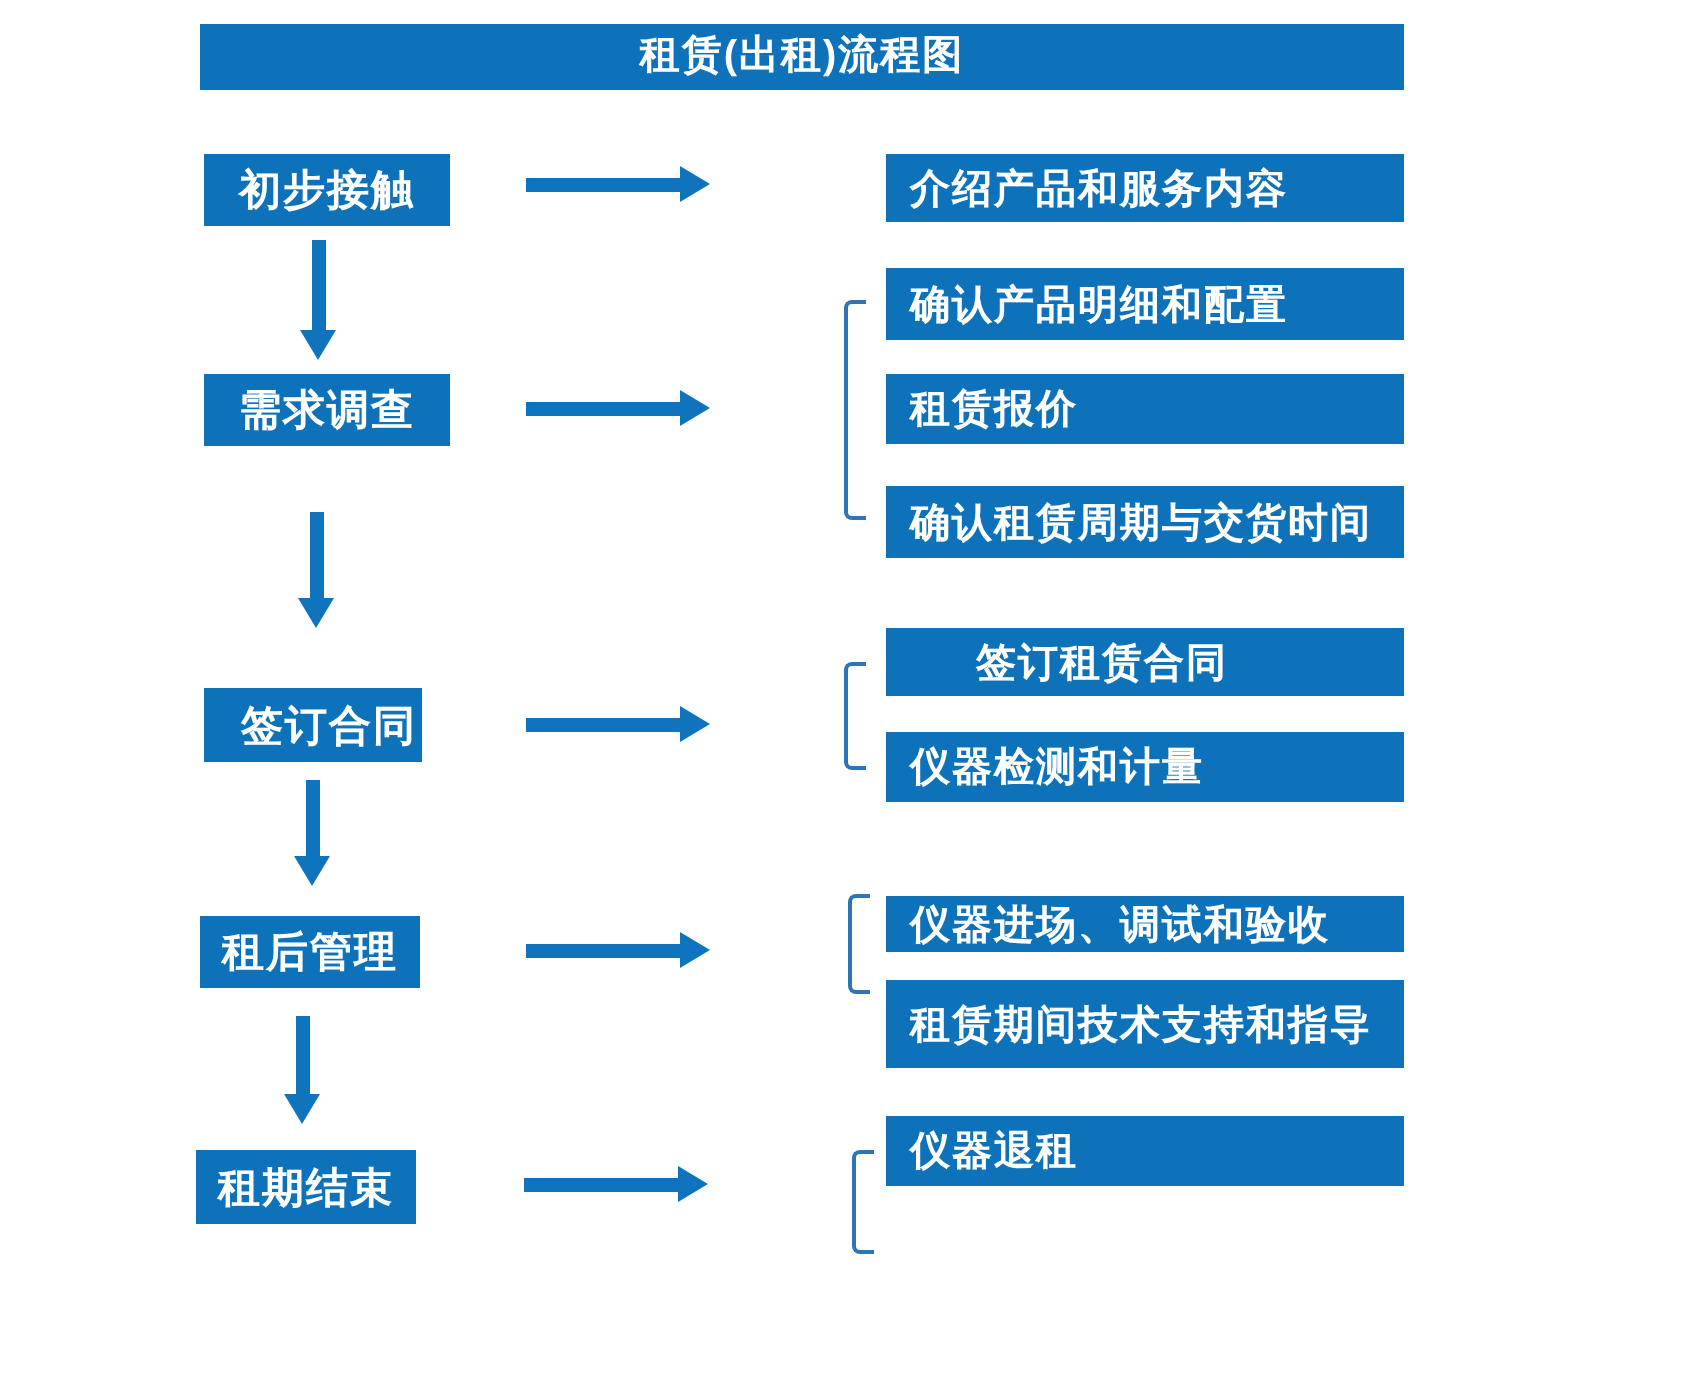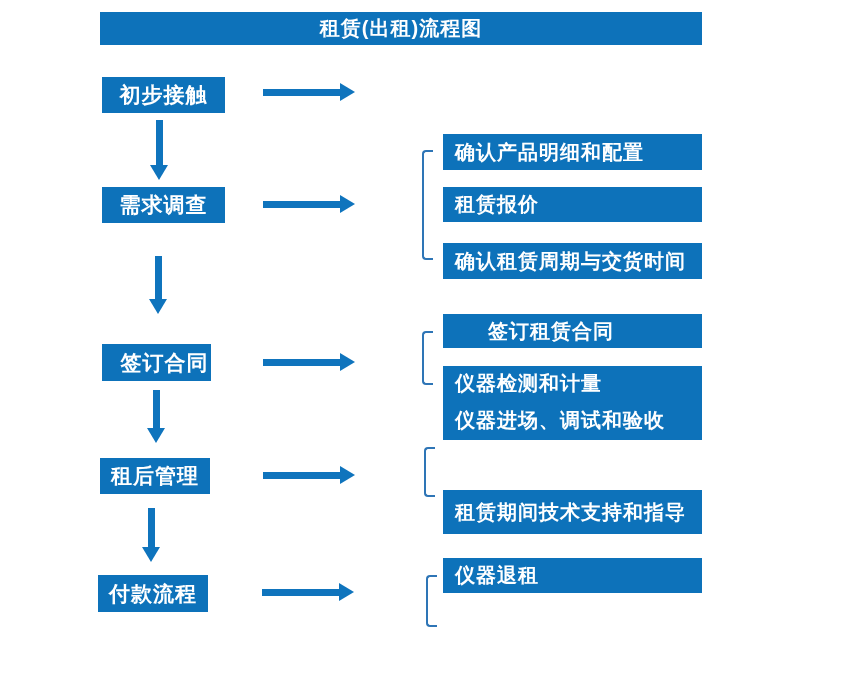--- a/index.html
+++ b/index.html
@@ -97,21 +97,21 @@
   .s4 { left: 100px; top: 458px; width: 110px; height: 36px; }
   .s5 { left: 98px;  top: 575px; width: 110px; height: 37px; }
 
   
   .o1  { top: 77px;  height: 34px; }
   .o2  { top: 134px; height: 36px; }
   .o3  { top: 187px; height: 35px; }
   .o4  { top: 243px; height: 36px; }
   .o5  { top: 314px; height: 34px; padding-left: 45px; }
   .o6  { top: 366px; height: 35px; text-align: center; }
-  .o7  { top: 400px; height: 40px; }
+  .o7  { top: 448px; height: 28px; }
   .o8  { top: 490px; height: 44px; }
   .o9  { top: 558px; height: 35px; }
   .o10 { top: 609px; height: 36px; }
 
   
   .h1 { left: 263px; top: 83px; }
   .h2 { left: 263px; top: 195px; }
   .h3 { left: 263px; top: 353px; }
   .h4 { left: 263px; top: 466px; }
   .h5 { left: 262px; top: 583px; }
@@ -133,21 +133,21 @@
 <body>
 
 <div class="canvas">
 
   <div class="title-bar">租赁(出租)流程图</div>
 
   <div class="step-box s1">初步接触</div>
   <div class="step-box s2">需求调查</div>
   <div class="step-box s3">签订合同</div>
   <div class="step-box s4">租后管理</div>
-  <div class="step-box s5">付款流程</div>
+  <div class="step-box s5">租期结束</div>
 
   <div class="v-arrow d1">
     <div class="shaft"></div>
     <div class="head"></div>
   </div>
   <div class="v-arrow d2">
     <div class="shaft"></div>
     <div class="head"></div>
   </div>
   <div class="v-arrow d3">
@@ -178,20 +178,21 @@
   <div class="h-arrow h5">
     <div class="shaft"></div>
     <div class="head"></div>
   </div>
 
   <div class="bracket b1"></div>
   <div class="bracket b2"></div>
   <div class="bracket b3"></div>
   <div class="bracket b4"></div>
 
+  <div class="output-box o1">介绍产品和服务内容</div>
   <div class="output-box o2">确认产品明细和配置</div>
   <div class="output-box o3">租赁报价</div>
   <div class="output-box o4">确认租赁周期与交货时间</div>
   <div class="output-box o5">签订租赁合同</div>
   <div class="output-box o6">仪器检测和计量</div>
   <div class="output-box o7">仪器进场、调试和验收</div>
   <div class="output-box o8">租赁期间技术支持和指导</div>
   <div class="output-box o9">仪器退租</div>
 
 </div>

